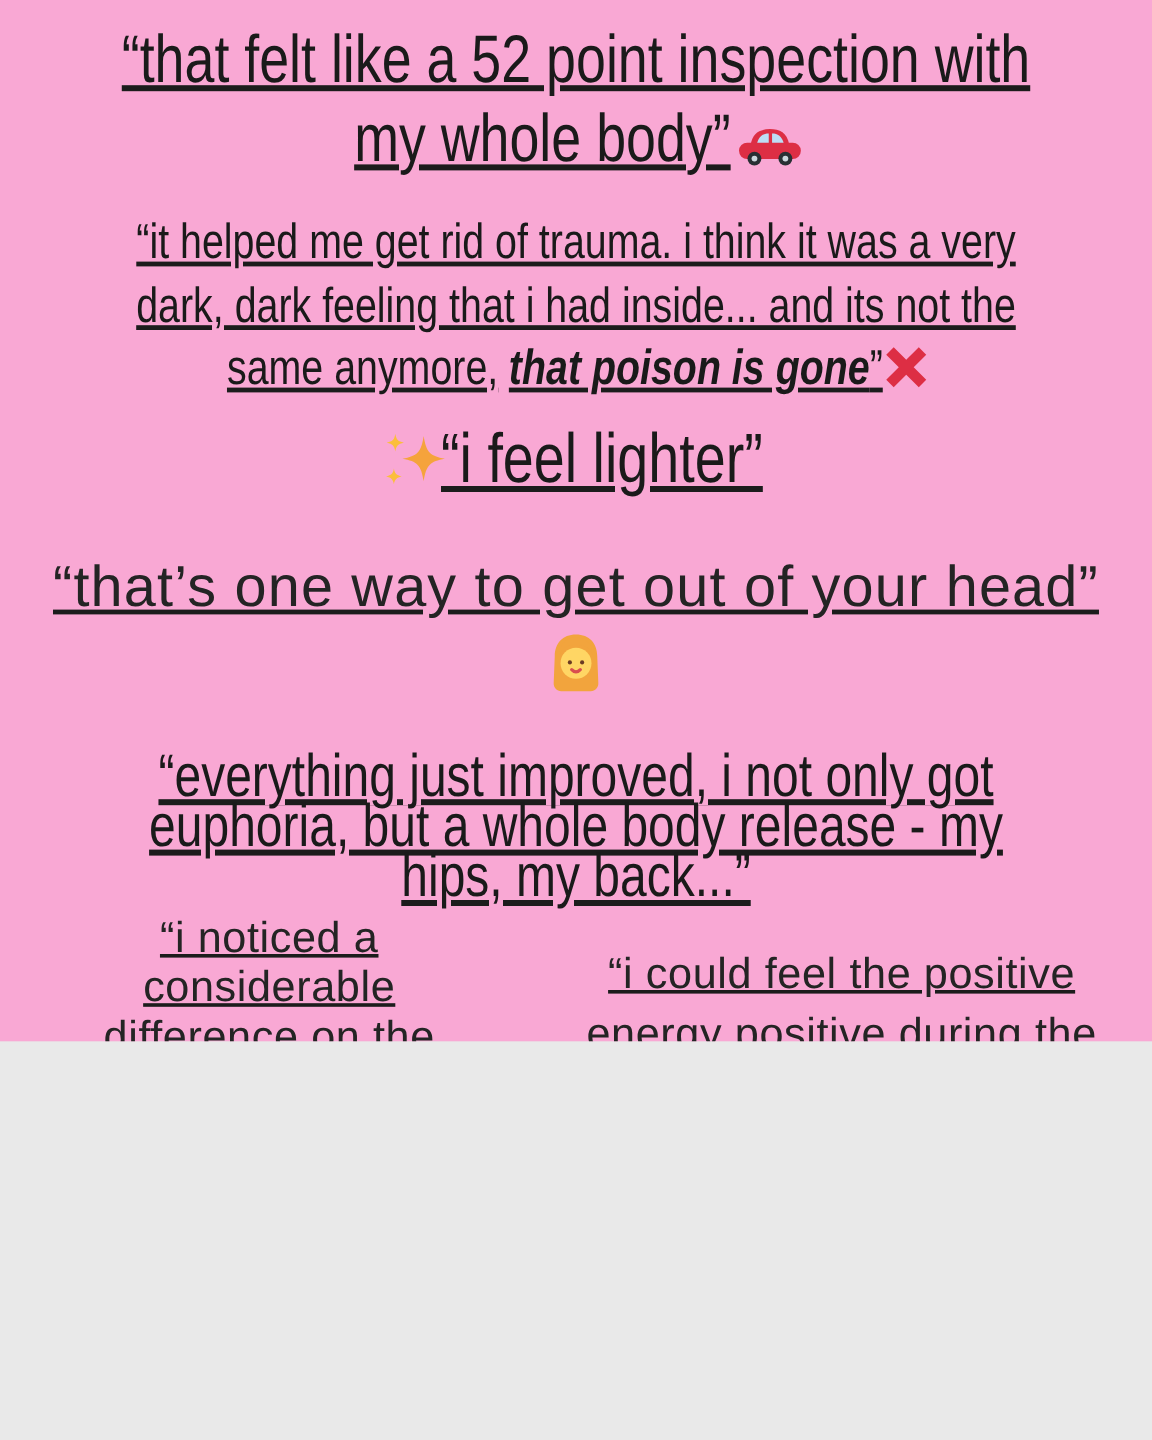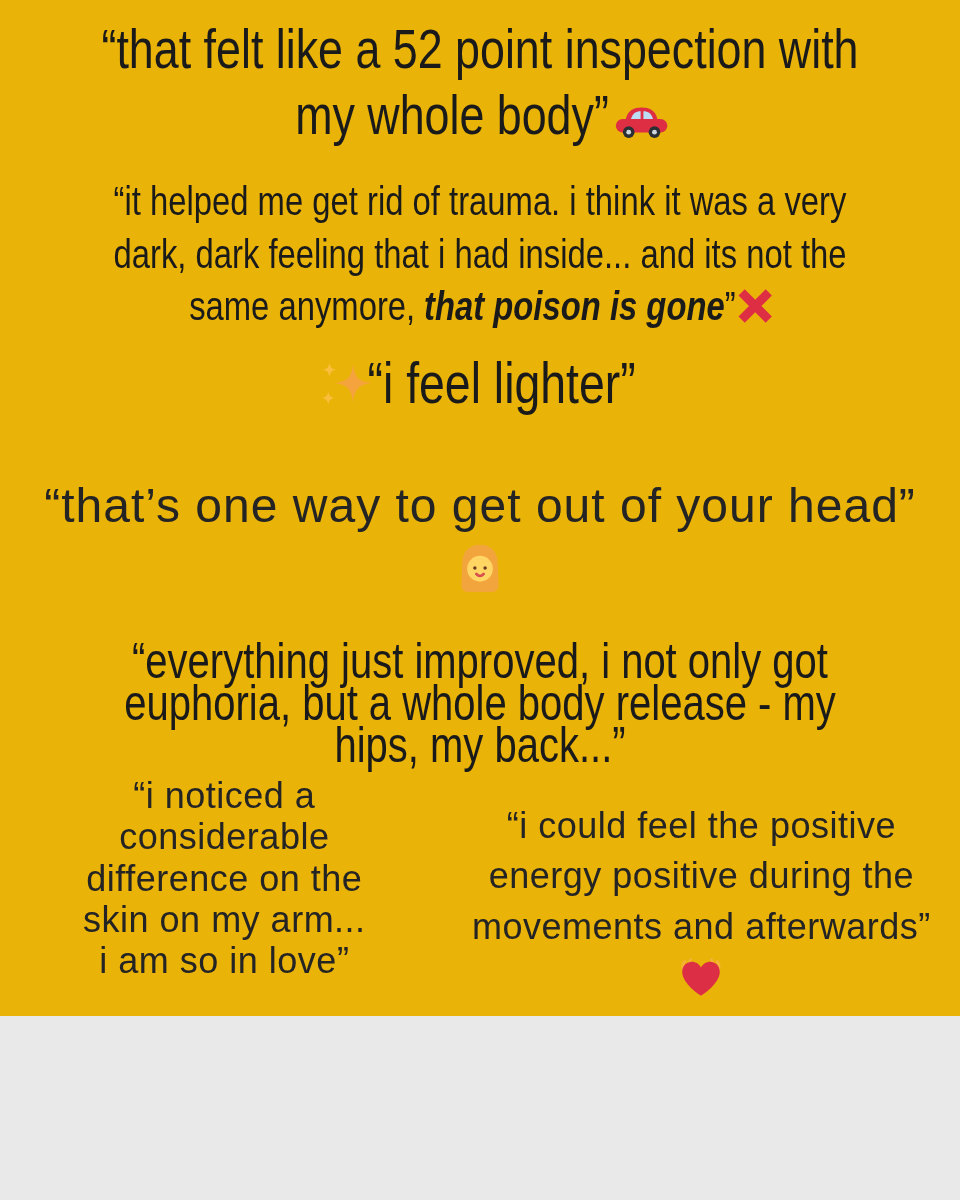--- a/index.html
+++ b/index.html
@@ -1,39 +1,40 @@
 <!DOCTYPE html>
 <html><head>
 <meta charset="utf-8">
 <style>
   * { margin:0; padding:0; box-sizing:border-box; }
   html,body { background:#e9e9e9; }
   .page{
-    position:relative; width:960px; height:1016px; margin:0 auto;
-    background:#eab308; overflow:hidden; color:#1c1c1c;
+    position:relative; width:960px; height:868px; margin:0 auto;
+    background:#f9a8d4; overflow:hidden; color:#1c1c1c;
     font-family:"Liberation Sans", sans-serif;
+    text-decoration:underline;
   }
   .preline{ white-space:pre-line; }
   
   .cond{
     width:1200px; margin-left:-120px;
     transform:scaleX(0.8); transform-origin:50% 50%;
     text-align:center; font-family:"Liberation Sans", sans-serif;
     color:#1a1a1a;
   }
   .cond svg{ transform:scaleX(1.25); } 
   .q1{ margin-top:16px; font-size:56px; line-height:1.17; }
   .q2{ margin-top:28px; font-size:41px; line-height:1.28; }
   .q2 .bolded{ font-weight:700; font-style:italic; margin-left:0.27em; }
   .q3{ margin-top:18px; font-size:58px; line-height:1.15; }
   .q3 svg{ vertical-align:-10px; margin-right:2px; }
   .q5{ margin-top:30px; font-size:50px; line-height:0.84; padding-top:8px; }
   
   .geo{ font-family:"Liberation Sans", sans-serif; letter-spacing:0.5px; color:#242424; }
-  .q4{ margin-top:60px; font-size:48px; letter-spacing:1px; line-height:1.2; text-align:center; }
+  .q4{ margin-top:44px; font-size:48px; letter-spacing:1px; line-height:1.2; text-align:center; }
   .emoji-row{ text-align:center; margin-top:6px; }
   .cols{ display:flex; margin-top:9px; width:100%;padding-left:44px; }
   .col-left{ width:370px; padding-left:6px; font-size:36px; line-height:1.15; text-align:center; }
   .col-right{ width:540px; margin-left:44px; padding-top:26px; font-size:36px; line-height:1.4; text-align:center; }
   .heart-row{ text-align:center; margin-top:6px; }
   .q8{
     margin-top:46px; text-align:center;
     font-family:"DejaVu Sans", sans-serif; font-weight:700;
     font-size:35px; line-height:1.12; color:#111;
   }

